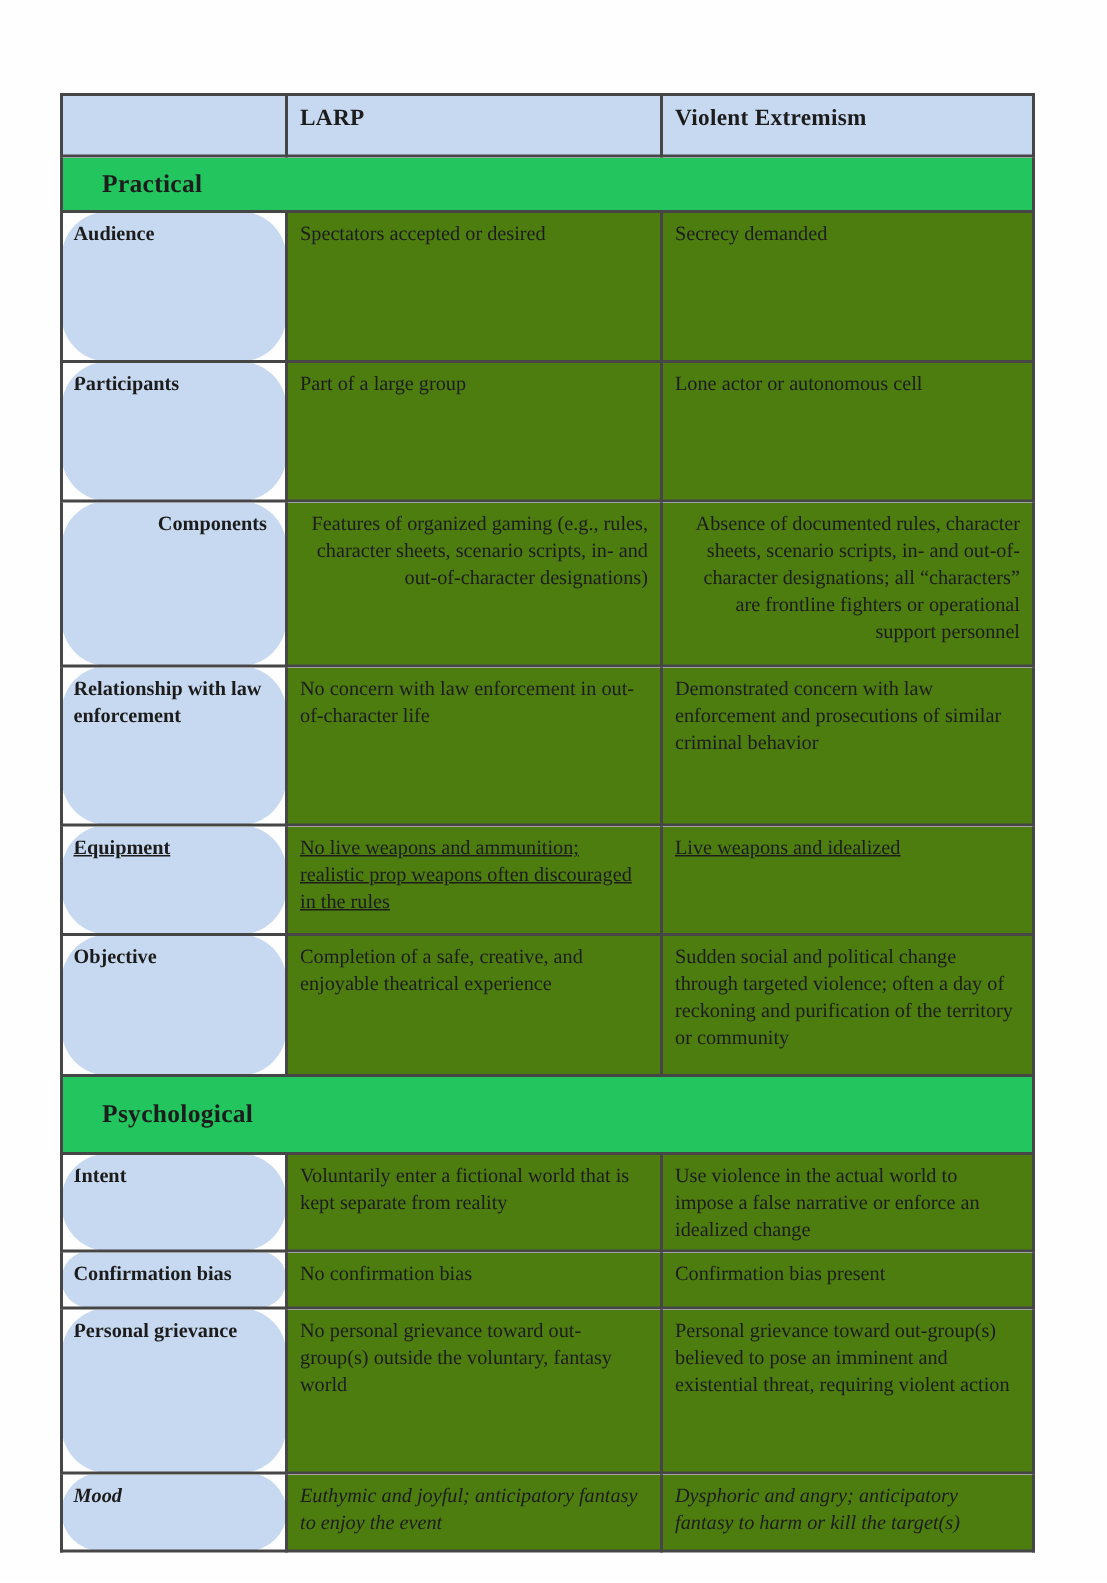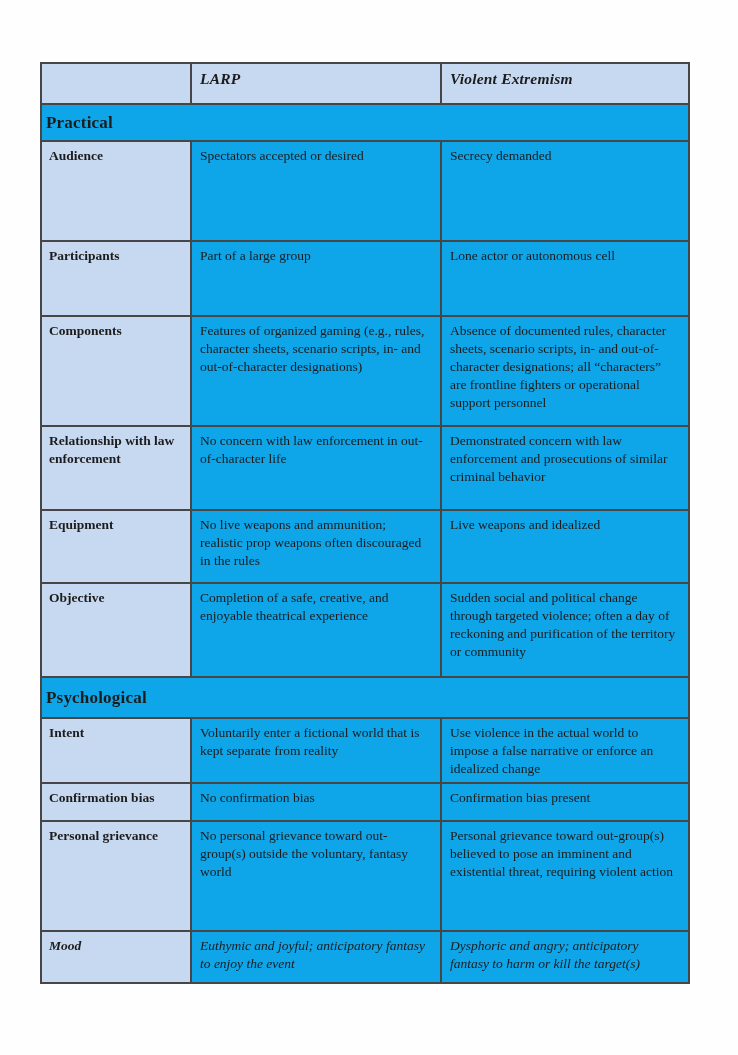--- a/index.html
+++ b/index.html
@@ -30,39 +30,39 @@
     overflow: hidden;
   }
   thead tr { height: 41px; }
   th.head-cell {
     background: #c7d9f0;
     text-align: left;
     font-size: 15.5px;
     font-weight: bold;
     padding: 6px 8px 4px 8px;
     letter-spacing: 0.2px;
-    font-style: italic;
   }
   tr.section-row td {
-    background: #0ea5e9;
+    background: #22c55e;
     font-weight: bold;
     font-size: 17px;
-    padding: 2px 4px;
+    padding: 2px 26px;
     vertical-align: middle;
     letter-spacing: 0.2px;
   }
   td.label-cell {
     background: #c7d9f0;
     font-weight: bold;
     font-size: 13.5px;
     line-height: 1.3;
     padding: 5px 12px 4px 7px;
+    border-radius: 31px;
   }
   td.body-cell {
-    background: #0ea5e9;
+    background: #4d7c0f;
     font-size: 13.5px;
     line-height: 1.34;
     padding: 5px 8px 4px 8px;
   }
 </style>
 </head>
 <body>
 
 <div class="page">
   <table class="compare">
@@ -80,46 +80,46 @@
     </thead>
     <tbody id="table-body">
     <tr class="section-row" style="height: 37px;">
           <td colspan="3">Practical</td>
         </tr>
         <tr class="data-row" style="height: 100px;">
           <td class="label-cell">Audience</td>
           <td class="body-cell">Spectators accepted or desired</td>
           <td class="body-cell">Secrecy demanded</td>
         </tr>
-        <tr class="data-row" style="height: 75px; margin-top: 47px;">
+        <tr class="data-row" style="height: 93px; margin-top: 47px;">
           <td class="label-cell">Participants</td>
           <td class="body-cell">Part of a large group</td>
           <td class="body-cell">Lone actor or autonomous cell</td>
         </tr>
-        <tr class="data-row" style="height: 110px;">
+        <tr class="data-row" style="height: 110px; text-align: right;">
           <td class="label-cell">Components</td>
           <td class="body-cell">Features of organized gaming (e.g., rules, character sheets, scenario scripts, in- and out-of-character designations)</td>
           <td class="body-cell">Absence of documented rules, character sheets, scenario scripts, in- and out-of-character designations; all “characters” are frontline fighters or operational support personnel</td>
         </tr>
-        <tr class="data-row" style="height: 84px;">
+        <tr class="data-row" style="height: 106px;">
           <td class="label-cell">Relationship with law enforcement</td>
           <td class="body-cell">No concern with law enforcement in out-of-character life</td>
           <td class="body-cell">Demonstrated concern with law enforcement and prosecutions of similar criminal behavior</td>
         </tr>
-        <tr class="data-row" style="height: 73px;">
+        <tr class="data-row" style="height: 73px; text-decoration: underline;">
           <td class="label-cell">Equipment</td>
           <td class="body-cell">No live weapons and ammunition; realistic prop weapons often discouraged in the rules</td>
           <td class="body-cell">Live weapons and idealized</td>
         </tr>
         <tr class="data-row" style="height: 94px; margin-left: 24px;">
           <td class="label-cell">Objective</td>
           <td class="body-cell">Completion of a safe, creative, and enjoyable theatrical experience</td>
           <td class="body-cell">Sudden social and political change through targeted violence; often a day of reckoning and purification of the territory or community</td>
         </tr>
-        <tr class="section-row" style="height: 41px;">
+        <tr class="section-row" style="height: 52px;">
           <td colspan="3">Psychological</td>
         </tr>
         <tr class="data-row" style="height: 60px;">
           <td class="label-cell">Intent</td>
           <td class="body-cell">Voluntarily enter a fictional world that is kept separate from reality</td>
           <td class="body-cell">Use violence in the actual world to impose a false narrative or enforce an idealized change</td>
         </tr>
         <tr class="data-row" style="height: 38px; margin-top: 34px;">
           <td class="label-cell">Confirmation bias</td>
           <td class="body-cell">No confirmation bias</td>

